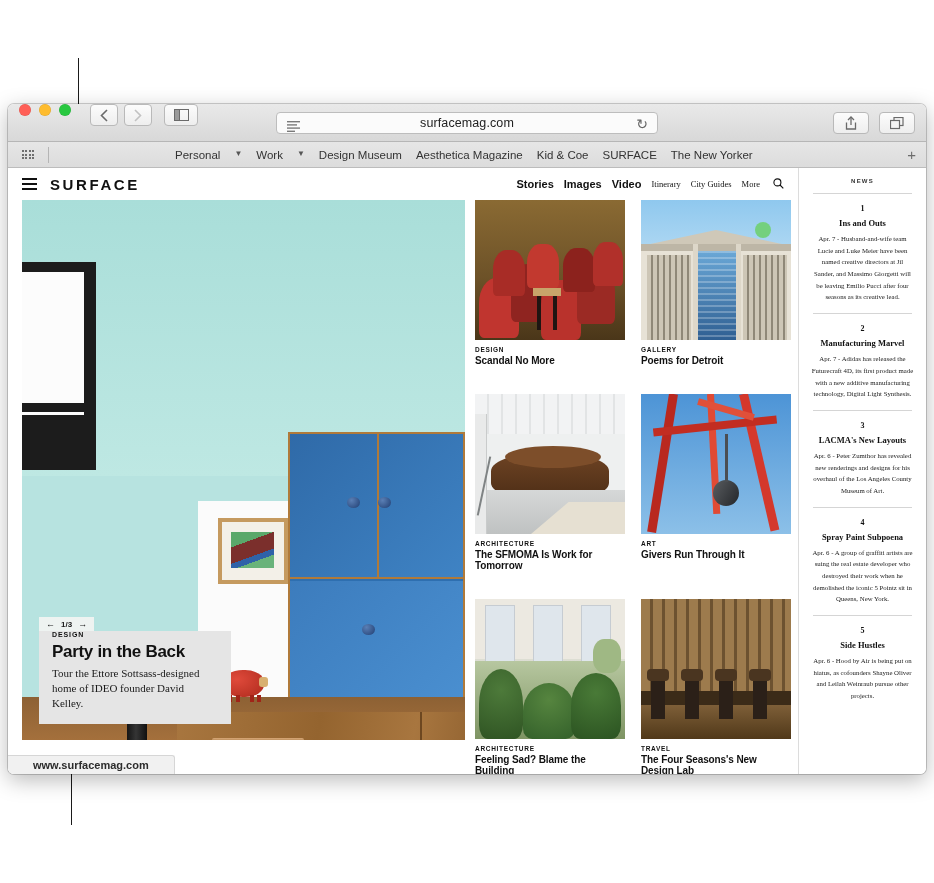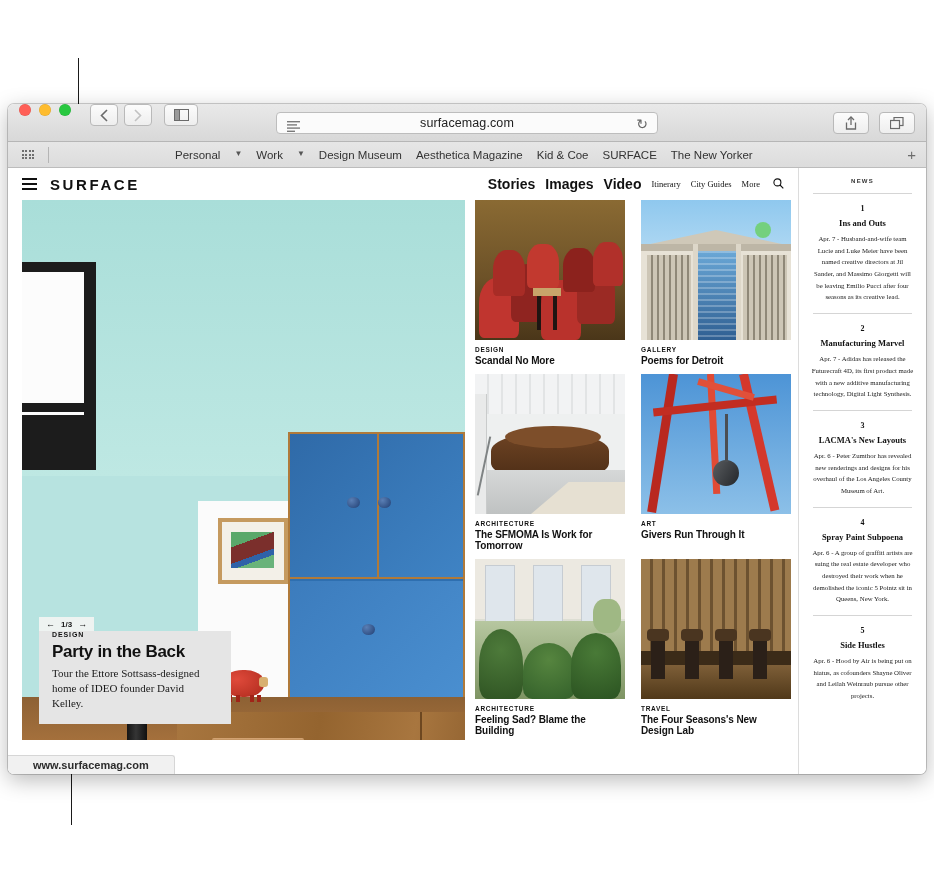--- a/index.html
+++ b/index.html
@@ -89,21 +89,21 @@
 
   .content { width: 790px; position: relative; }
   .siteheader {
     height: 32px; display: flex; align-items: center;
     padding: 0 14px 0 14px; position: relative;
   }
   .hamburger { display: flex; flex-direction: column; gap: 3px; margin-right: 13px; }
   .hamburger i { width: 15px; height: 2px; background: #111; display: block; }
   .brand { font-size: 15px; font-weight: 700; letter-spacing: 2.6px; color: #111; }
   .sitenav { margin-left: auto; display: flex; align-items: center; gap: 10px; }
-  .nav-strong { font-size: 14px; font-weight: 700; color: #111; }
+  .nav-strong { font-size: 11px; font-weight: 700; color: #111; }
   .nav-serif { font-size: 8.5px; font-family: "Liberation Serif", serif; color: #111; }
   .search-glyph { margin-left: 3px; }
 
   .grid { display: flex; padding: 0 14px; gap: 10px; }
   .hero { width: 443px; position: relative; }
   .hero-img {
     width: 443px; height: 540px; position: relative; overflow: hidden;
     background: #b7e3e0;
   }
   
@@ -151,21 +151,21 @@
     background: rgba(248,246,243,0.85);
     padding: 2px 7px; font-size: 8px; font-weight: 700; color: #1a1a1a;
   }
   .pager .arrow { font-size: 9px; font-weight: 400; }
   .hero-card { background: #e5e5e5; width: 192px; padding: 0 13px 13px 13px; }
   .kicker { font-size: 7px; font-weight: 700; letter-spacing: .9px; color: #111; margin-bottom: 4px; }
   .hero-title { font-size: 17px; font-weight: 700; color: #111; letter-spacing: -0.3px; margin-bottom: 4px; }
   .hero-dek { font-family: "Liberation Serif", serif; font-size: 11px; line-height: 1.35; color: #1a1a1a; }
 
   
-  .cards { width: 316px; display: flex; flex-direction: column; gap: 8px; }
+  .cards { width: 316px; display: flex; flex-direction: column; gap: 28px; }
   .cardrow { display: flex; gap: 16px; }
   .card { width: 150px; }
   .card-img { width: 150px; height: 140px; overflow: hidden; position: relative; }
   .card-label { font-size: 6.5px; font-weight: 700; letter-spacing: .7px; color: #111; margin-top: 6px; }
   .card-title { font-size: 10px; font-weight: 700; color: #111; margin-top: 2px; letter-spacing:-0.1px; }
 
   
   .art-theater { background: linear-gradient(to bottom,#8a6a33,#6d5228 55%,#4a3619); }
   .seat { position: absolute; border-radius: 42% 42% 12% 12%; }
   .art-gallery { background: linear-gradient(to bottom,#8fc8ee 0%,#bfe0f5 55%,#cfe7f7 100%); }

